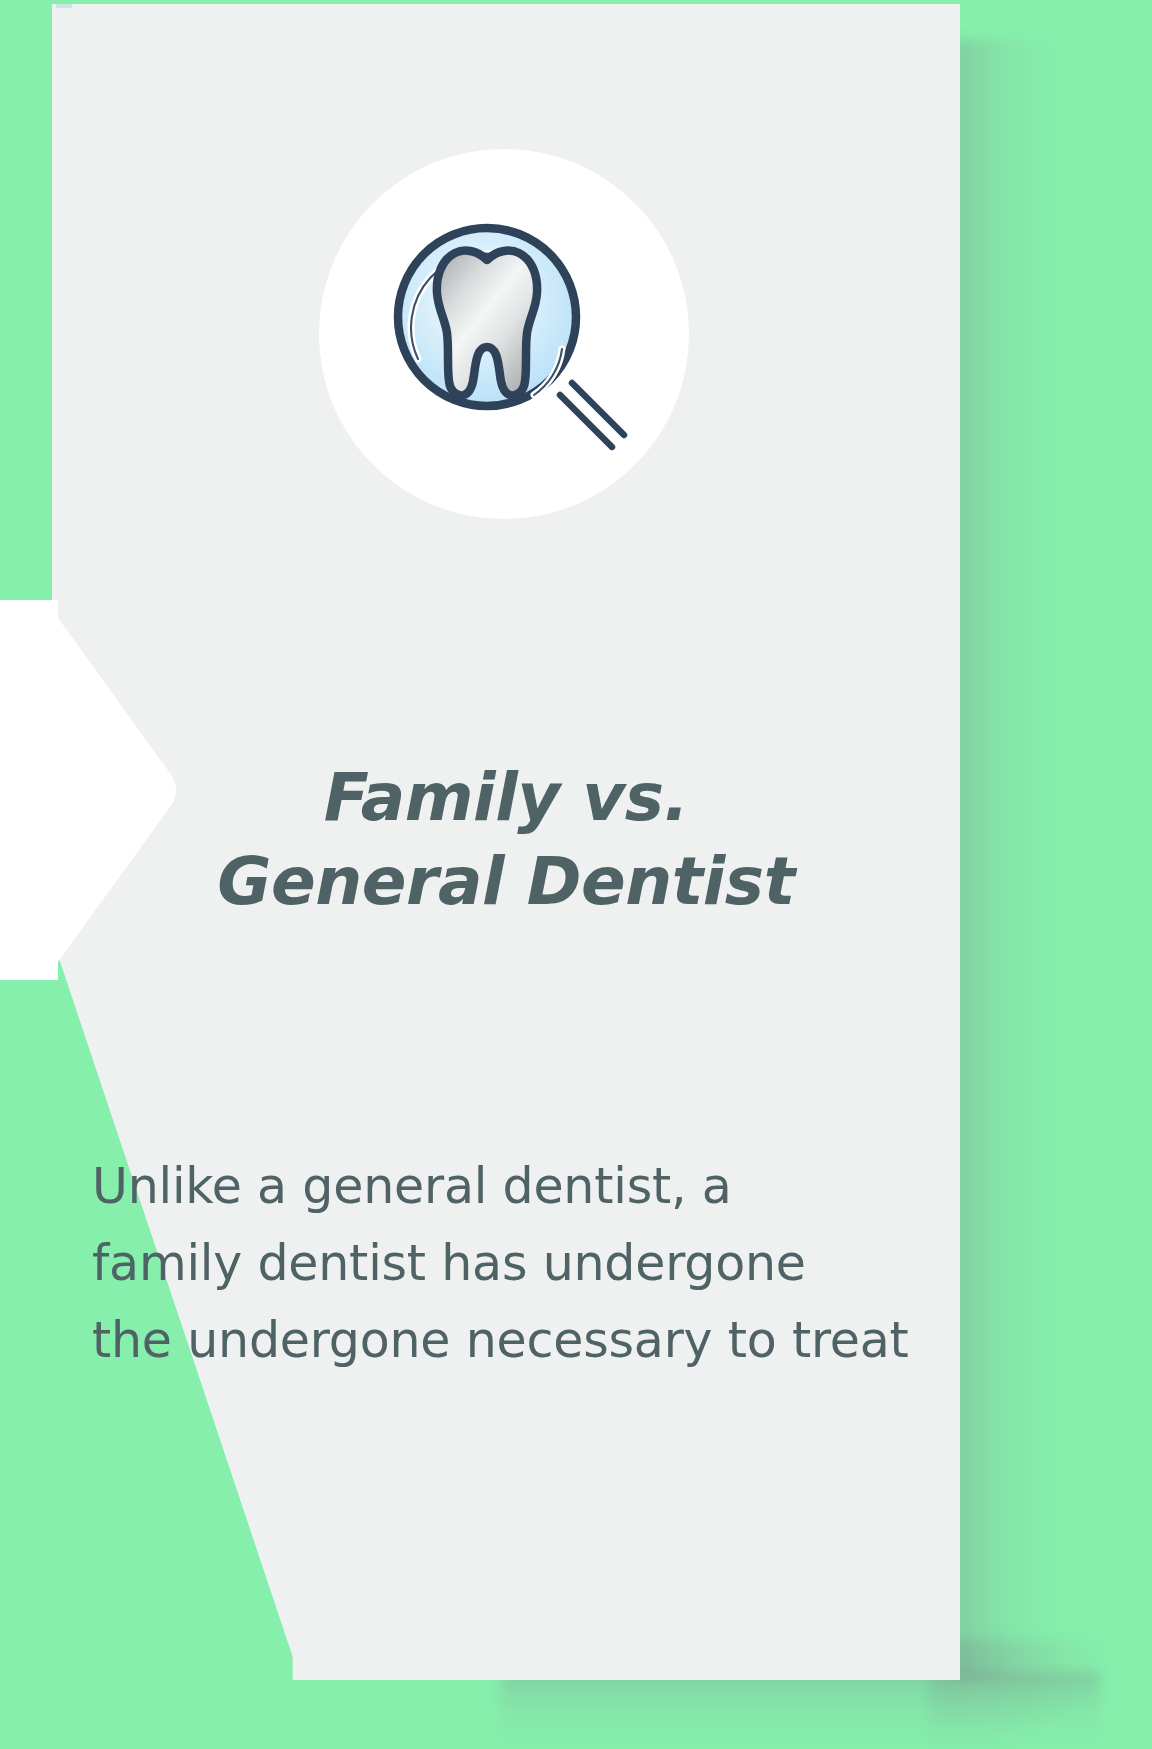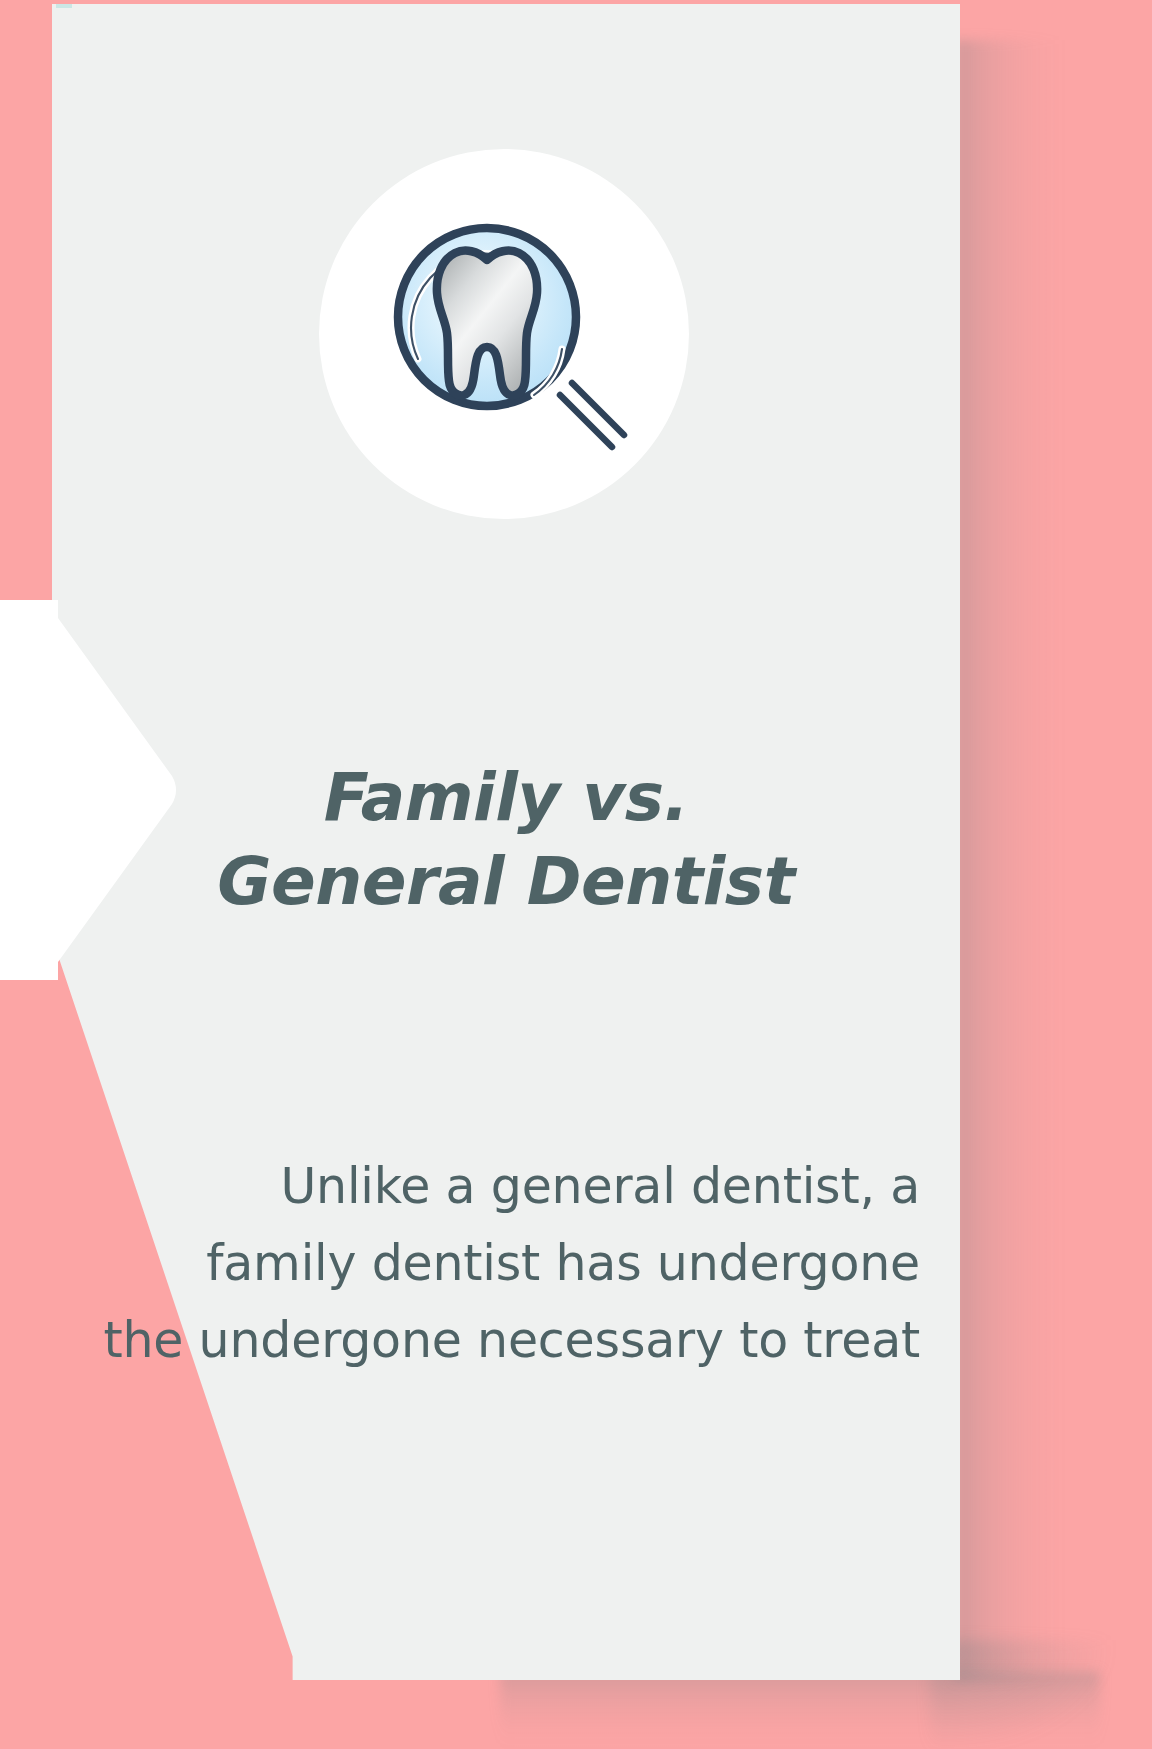--- a/index.html
+++ b/index.html
@@ -3,21 +3,21 @@
 <meta charset="utf-8">
 <style>
   html,body{margin:0;padding:0;background:#ffffff;}
   body{
     width:1152px;height:1749px;position:relative;overflow:hidden;
     font-family:"Liberation Sans", sans-serif;
     -webkit-font-smoothing:antialiased;
   }
 
   
-  #stage{position:absolute;inset:0;background:#fca5a5;}
+  #stage{position:absolute;inset:0;background:#86efac;}
 
   
   .shadow-right{
     position:absolute;
     left:955px;top:40px;width:110px;height:1640px;
     background:linear-gradient(to right,
         rgba(120,128,132,0.33) 0%,
         rgba(120,128,132,0.20) 18%,
         rgba(120,128,132,0.10) 42%,
         rgba(120,128,132,0.035) 68%,
@@ -91,21 +91,21 @@
     font-weight:700;font-style:italic;
     font-size:66px;line-height:84px;
     letter-spacing:-0.5px;
     color:#4f6366;
   }
   #headline .ln{display:block;white-space:nowrap;}
 
   
   #body-copy{
     position:absolute;left:92px;top:1099px;width:828px;
-    text-align:right;
+    text-align:left;
     font-family:"DejaVu Sans","Liberation Sans",sans-serif;
     font-weight:400;
     font-size:49px;line-height:77px;
     letter-spacing:-0.2px;
     color:#4f6366;
   }
   #body-copy .ln{display:block;white-space:nowrap;}
 </style>
 </head>
 <body>

